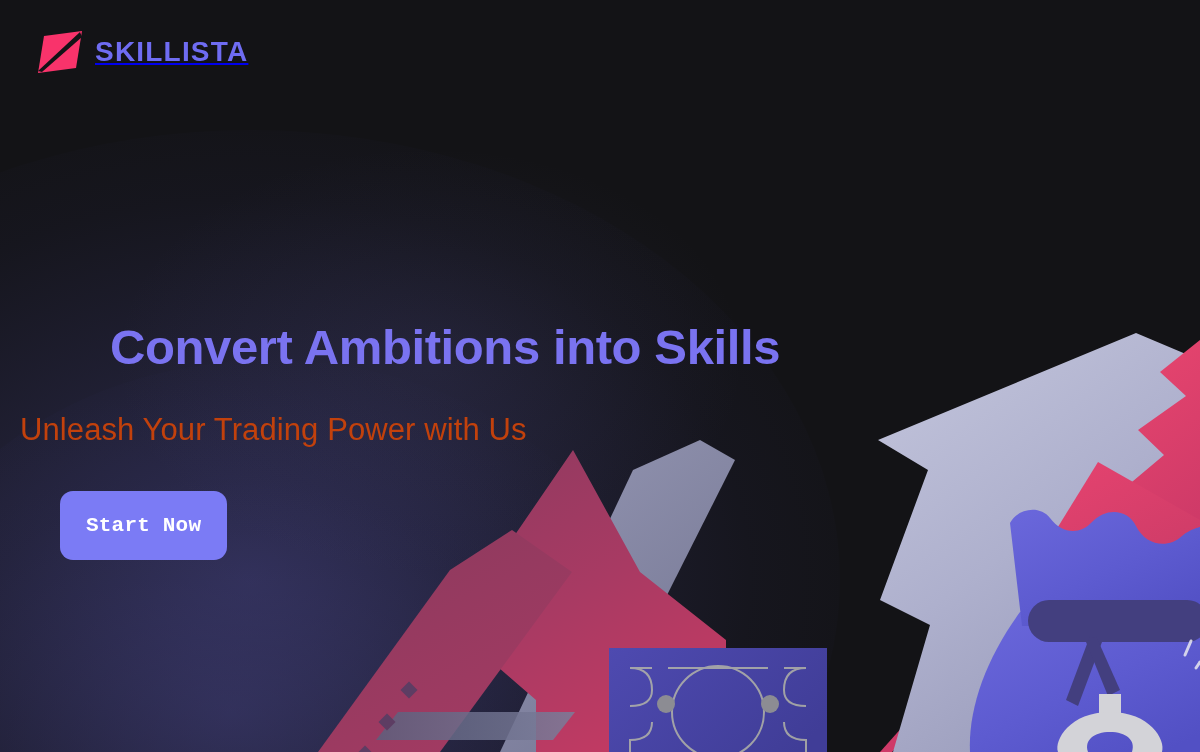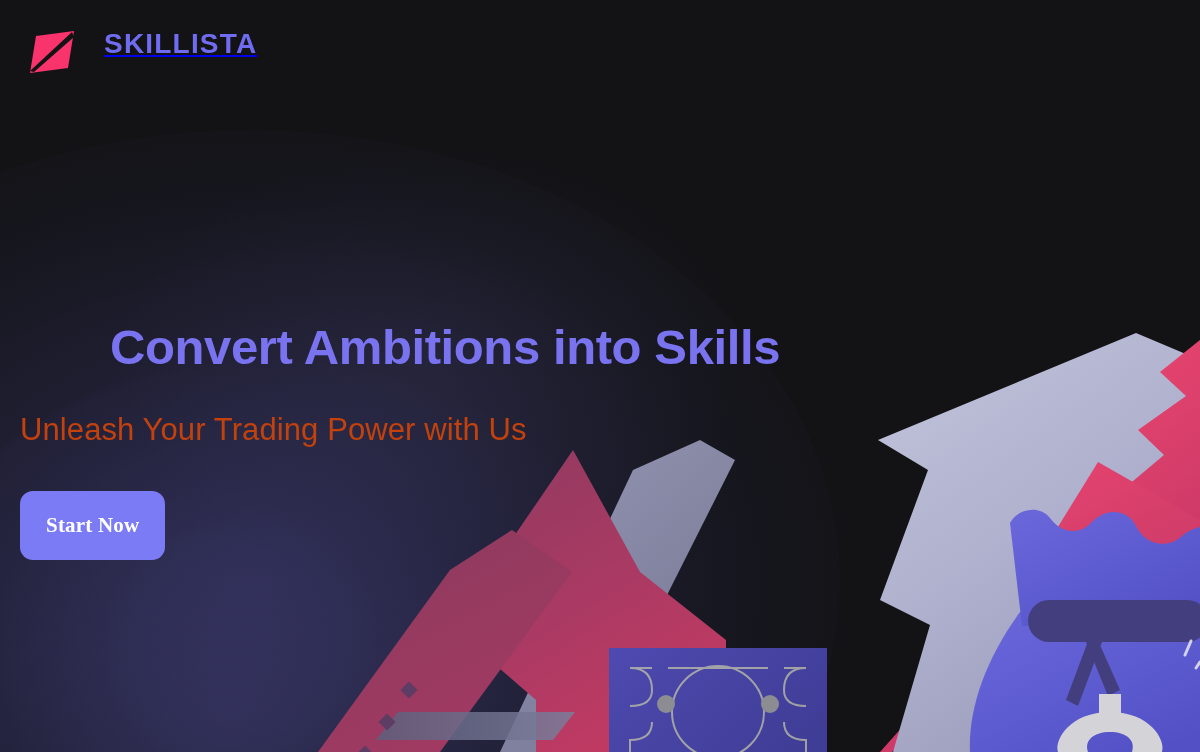--- a/index.html
+++ b/index.html
@@ -56,24 +56,24 @@
 
   
   .header {
     position:absolute;
     left:0; top:0;
     width:1200px; height:104px;
     z-index:40;
   }
   .logo {
     position:absolute;
-    left:28px; top:30px;
+    left:36px; top:30px;
     display:flex;
-    align-items:flex-start;
-    gap:28px;
+    align-items:center;
+    gap:11px;
     cursor:pointer;
   }
   .logo-mark {
     width:48px; height:44px;
     display:block;
   }
   .logo-text {
     font-size:28px;
     font-weight:bold;
     letter-spacing:1.2px;
@@ -119,26 +119,27 @@
   .cta-button {
     display:inline-block;
     margin-top:43px;
     padding:0 26px;
     height:69px;
     line-height:69px;
     border:none;
     border-radius:13px;
     background:#7b7bf5;
     color:#ffffff;
-    font-family:Liberation Serif, serif;
+    font-family:Liberation Mono, monospace;
     font-size:21px;
     font-weight:bold;
     letter-spacing:0.2px;
     cursor:pointer;
     white-space:nowrap;
+    margin-left:40px;
   }
 </style>
 </head>
 <body>
 
 <div class="page">
 
   <div class="bg-glow-a"></div>
   <div class="bg-glow-b"></div>
   <div class="bg-glow-c"></div>

